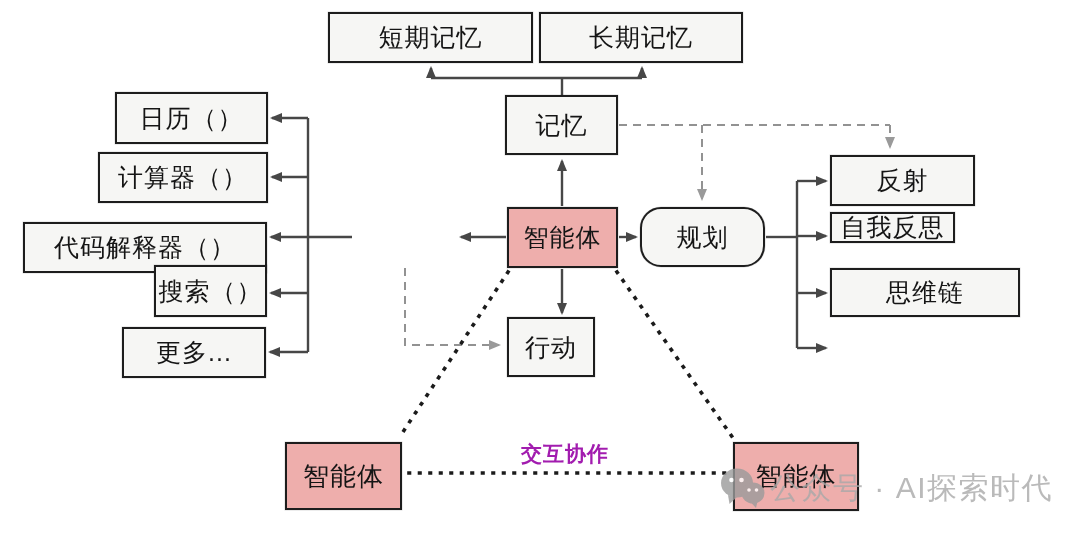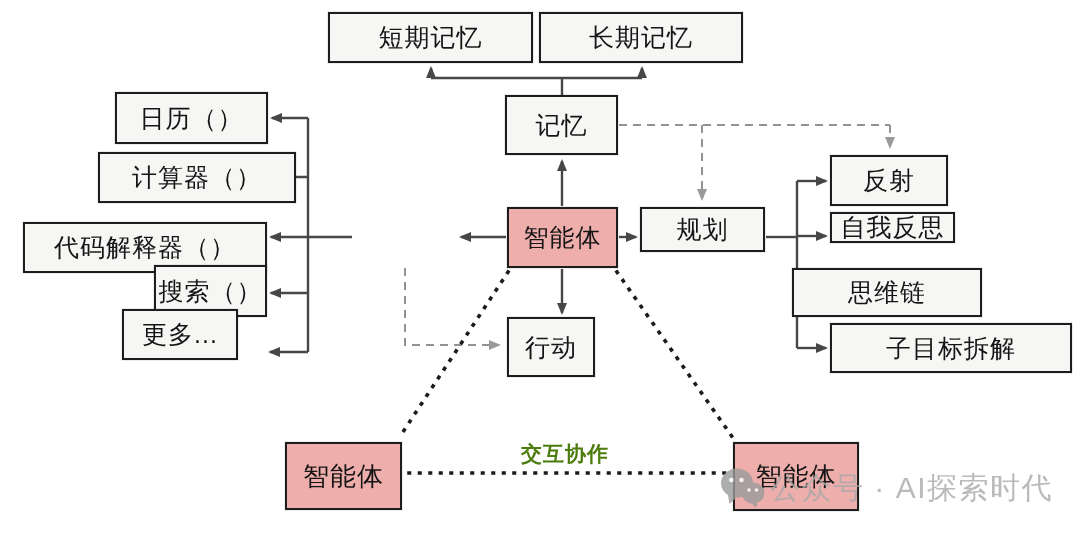--- a/index.html
+++ b/index.html
@@ -16,37 +16,37 @@
     display:flex;align-items:center;justify-content:center;
     font-size:25px;font-weight:500;color:#151515;letter-spacing:1px;
     box-shadow:0 0 0 0.5px rgba(0,0,0,0.15);
   }
   .node.pink{background:var(--agent-fill,#eeaeac);border-width:2.5px;}
   
   .n-short{left:328px;top:12px;width:205px;height:51px;}
   .n-long{left:539px;top:12px;width:204px;height:51px;}
   .n-memory{left:505px;top:95px;width:113px;height:60px;}
   .n-calendar{left:115px;top:92px;width:153px;height:52px;}
-  .n-calculator{left:98px;top:152px;width:198px;height:51px;}
+  .n-calculator{left:98px;top:152px;width:170px;height:51px;}
   .n-codeint{left:23px;top:212px;width:244px;height:51px;margin-top:10px;}
   .n-search{left:154px;top:265px;width:113px;height:52px;}
-  .n-more{left:122px;top:309px;width:116px;height:51px;}
+  .n-more{left:122px;top:327px;width:144px;height:51px;}
   .n-tools{left:353px;top:205px;width:104px;height:62px;}
   .n-agent{left:507px;top:207px;width:111px;height:61px;}
-  .n-planning{left:640px;top:207px;width:125px;height:45px;}
+  .n-planning{left:640px;top:207px;width:125px;height:60px;border-radius:21px;}
   .n-action{left:507px;top:317px;width:88px;height:60px;}
-  .n-reflex{left:830px;top:155px;width:118px;height:51px;}
+  .n-reflex{left:830px;top:155px;width:145px;height:51px;}
   .n-selfref{left:830px;top:212px;width:125px;height:31px;}
-  .n-cot{left:792px;top:268px;width:190px;height:49px;}
+  .n-cot{left:830px;top:268px;width:190px;height:49px;}
   .n-subgoal{left:830px;top:323px;width:242px;height:50px;}
   .n-agent-bl{left:285px;top:442px;width:117px;height:68px;font-size:26px;}
   .n-agent-br{left:733px;top:442px;width:126px;height:69px;font-size:26px;}
   .edge-label{
     position:absolute;z-index:2;left:505px;top:440px;width:120px;text-align:center;
-    font-size:21px;font-weight:600;color:#4d7c0f;letter-spacing:1px;
+    font-size:21px;font-weight:600;color:#a21caf;letter-spacing:1px;
   }
   .watermark{
     position:absolute;z-index:3;left:720px;top:465px;height:46px;
     display:flex;align-items:center;gap:4px;pointer-events:none;opacity:.8;
   }
   .watermark .wm-text{
     font-size:30px;color:var(--watermark,#a9a9a9);letter-spacing:1.5px;white-space:nowrap;
   }
 </style>
 </head>
@@ -109,21 +109,20 @@
   <div class="node n-calculator">计算器（）</div>
   <div class="node n-codeint">代码解释器（）</div>
   <div class="node n-search">搜索（）</div>
   <div class="node n-more">更多...</div>
   <div class="node pink n-agent">智能体</div>
   <div class="node n-planning">规划</div>
   <div class="node n-action">行动</div>
   <div class="node n-reflex">反射</div>
   <div class="node n-selfref">自我反思</div>
   <div class="node n-cot">思维链</div>
-  <div class="node n-subgoal">子目标拆解</div>
   <div class="node pink n-agent-bl">智能体</div>
   <div class="node pink n-agent-br">智能体</div>
 
   <div class="edge-label">交互协作</div>
 
   <div class="watermark">
     <svg width="46" height="42" viewBox="0 0 46 42">
       <ellipse cx="17" cy="16" rx="16" ry="14.5" fill="#9b9b9b"></ellipse>
       <polygon points="8,28 9.5,37 17,30" fill="#9b9b9b"></polygon>
       <circle cx="11.5" cy="13" r="2.3" fill="#ffffff"></circle>

